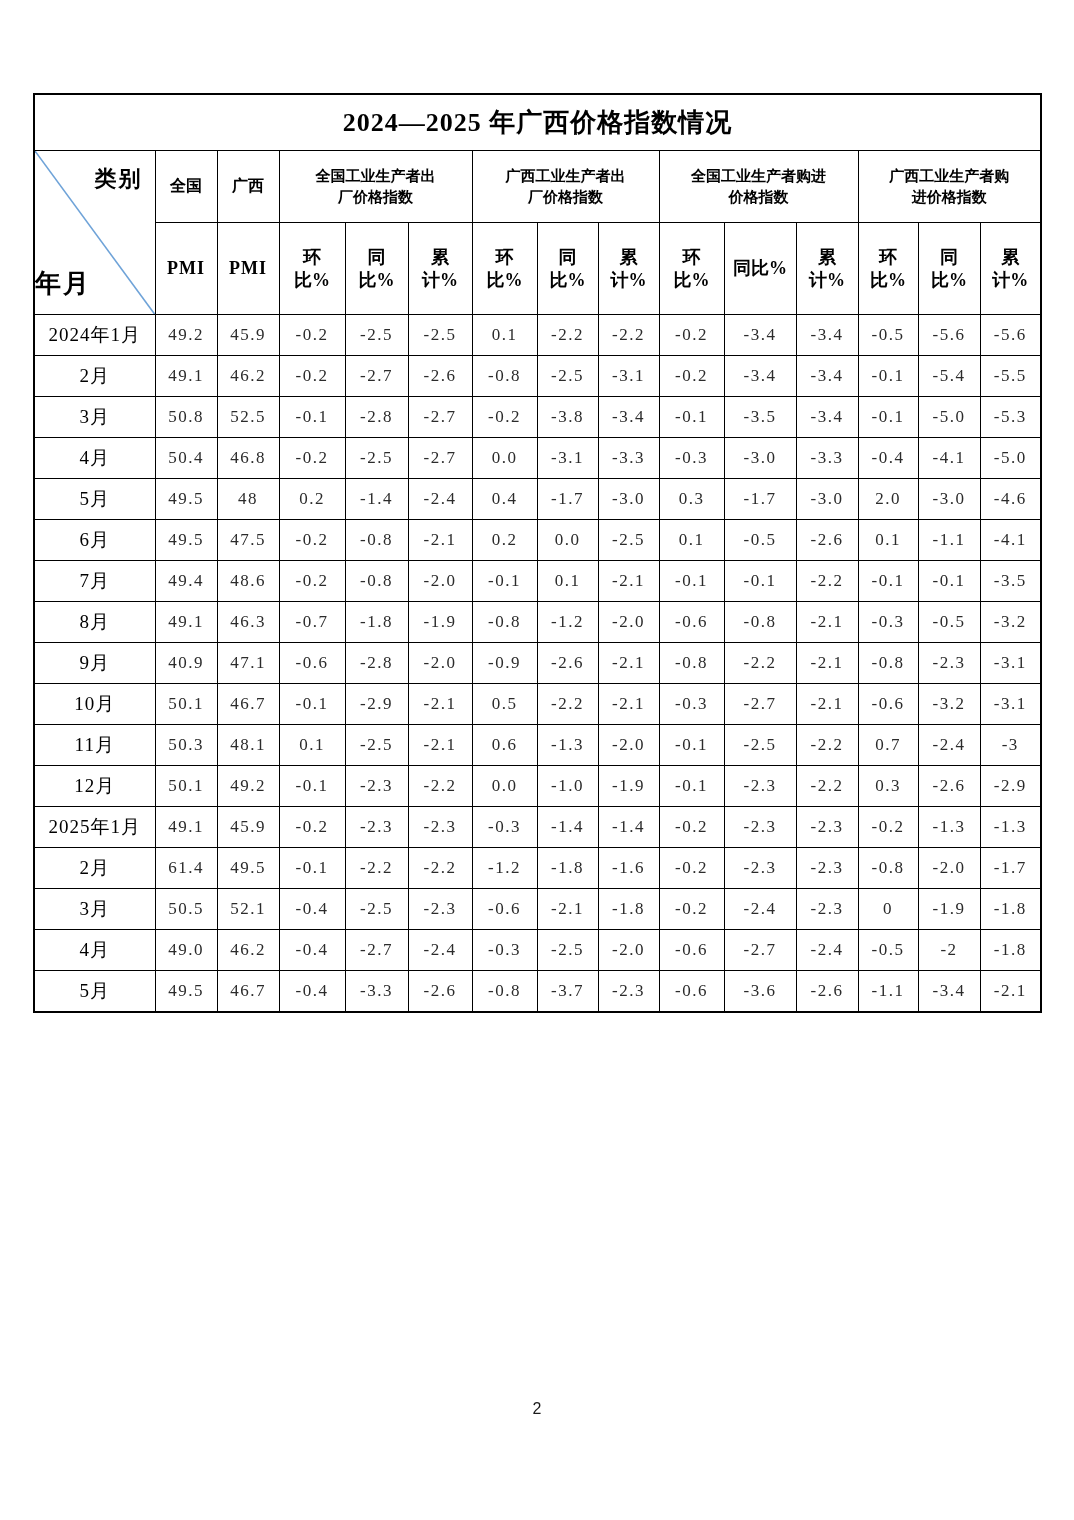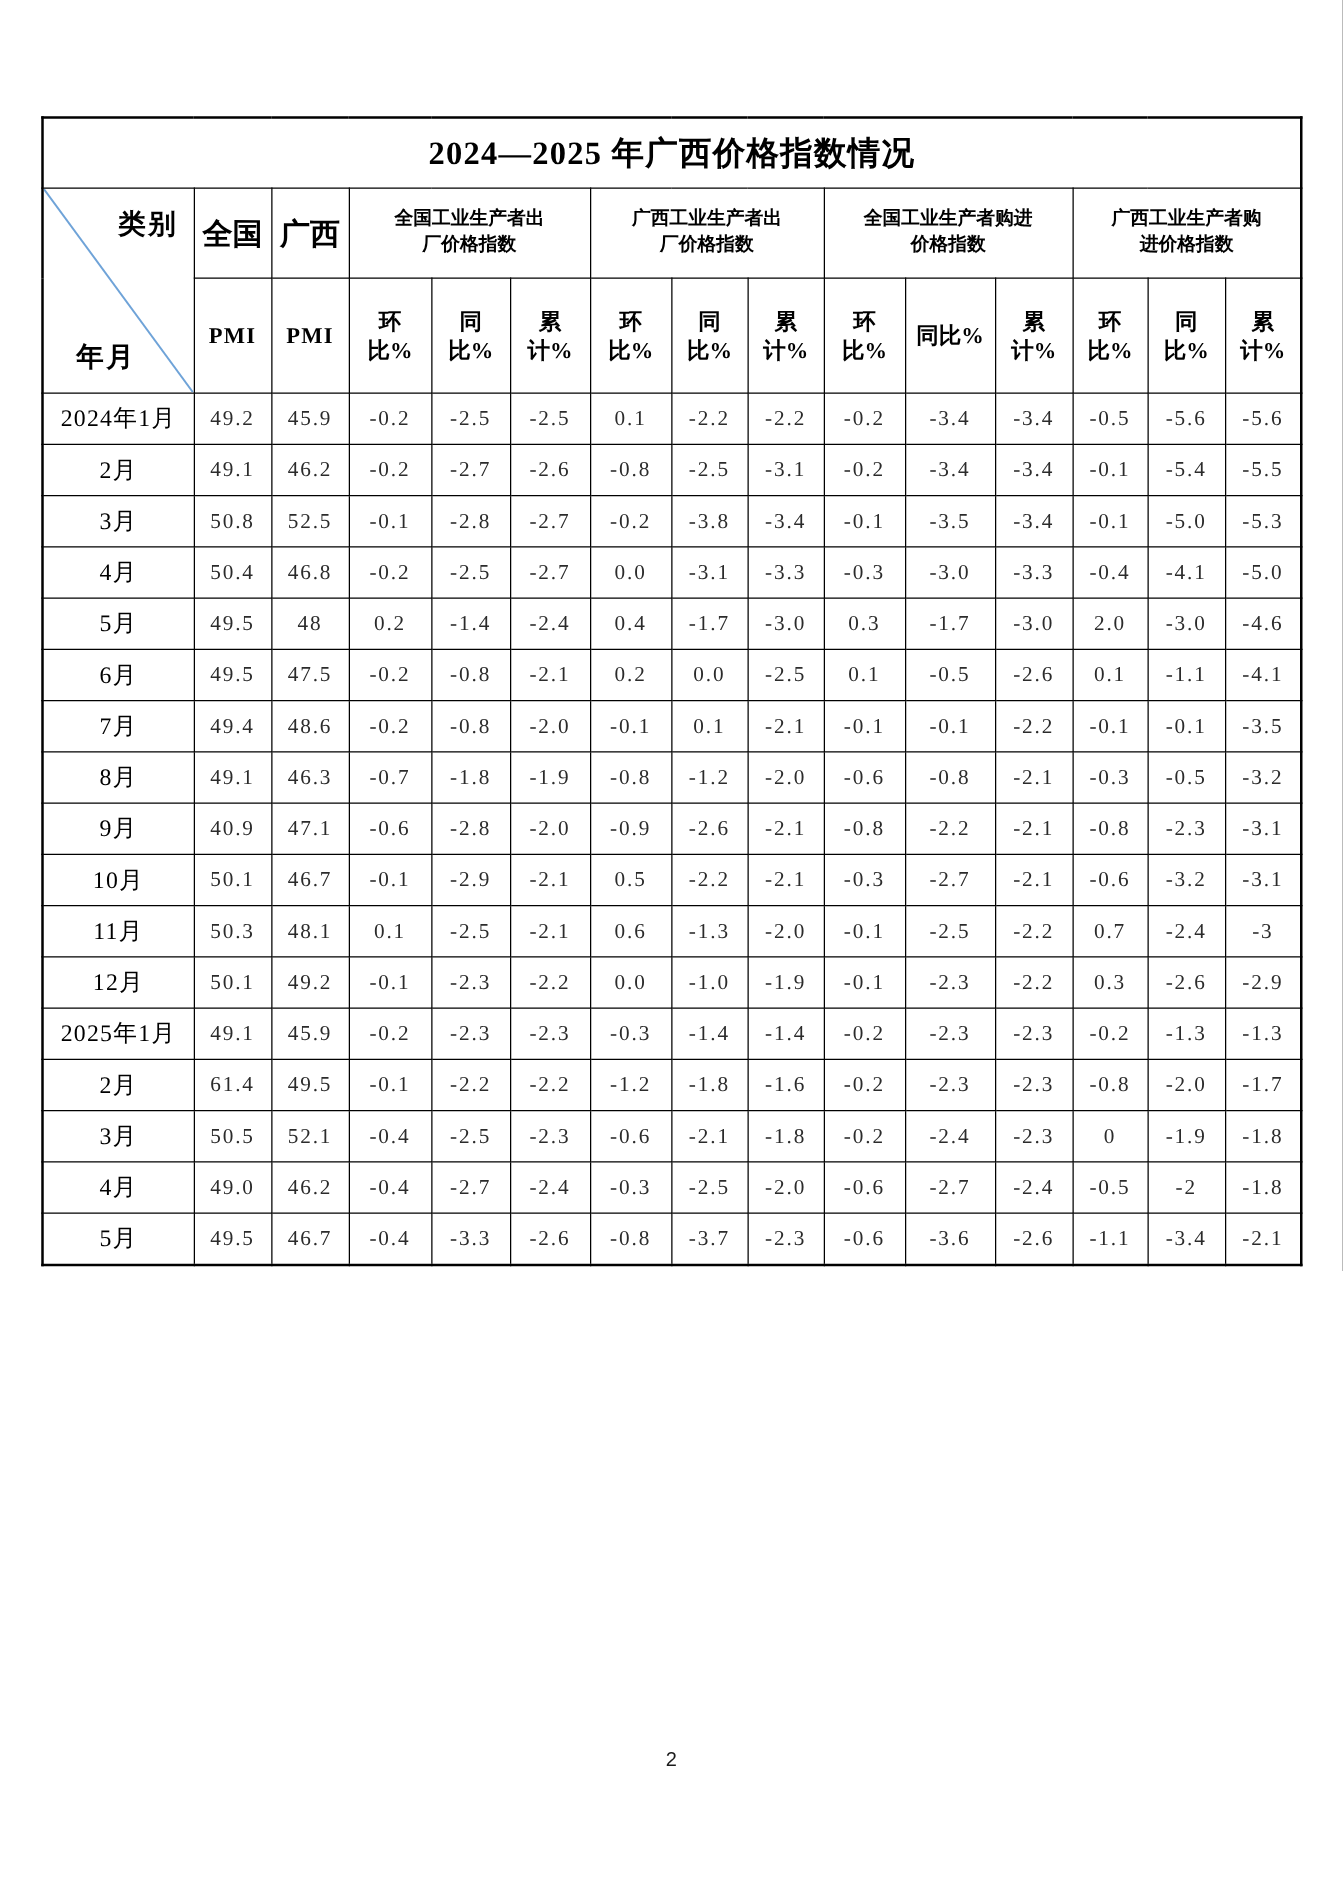--- a/index.html
+++ b/index.html
@@ -11,31 +11,31 @@
   table.idx{
     position:absolute;left:33px;top:93px;width:1007px;
     border-collapse:collapse;table-layout:fixed;
     border:2px solid #000;
   }
   table.idx td{
     border:1px solid #000;text-align:center;vertical-align:middle;
     padding:0;overflow:hidden;
   }
   td.title-cell{height:55px;font-size:26px;font-weight:bold;letter-spacing:1px;}
-  tr.hrow1 td{height:71px;font-family:Liberation Mono, monospace;}
+  tr.hrow1 td{height:71px;}
   tr.hrow2 td{height:91px;}
-  td.region{font-size:24px;font-weight:bold;}
+  td.region{font-size:16px;font-weight:bold;}
   td.grp{font-size:15px;font-weight:bold;white-space:pre-line;line-height:1.35;}
   td.pmi{font-size:18px;font-weight:bold;letter-spacing:1px;}
   td.sub{font-size:18px;font-weight:bold;white-space:pre-line;line-height:1.25;}
   td.corner{position:relative;}
   .diag{position:absolute;left:0;top:0;width:100%;height:100%;display:block;}
   .diag line{stroke:#6fa3d8;stroke-width:1.6;}
   .c-tr{position:absolute;top:13px;right:12px;font-size:22px;font-weight:bold;letter-spacing:2px;}
-  .c-bl{position:absolute;bottom:13px;left:26px;font-size:22px;font-weight:bold;letter-spacing:2px;}
+  .c-bl{position:absolute;bottom:13px;left:0;font-size:26px;font-weight:bold;letter-spacing:2px;}
   tbody.data td{height:40px;}
   td.rowlabel{font-size:19px;font-weight:normal;letter-spacing:1px;}
   td.num{font-size:17px;letter-spacing:1.5px;color:#2b2b2b;}
   .pagenum{
     position:absolute;left:0;right:0;top:1400px;text-align:center;
     font-size:16px;font-family:"Liberation Sans","DejaVu Sans",sans-serif;color:#1a1a1a;
   }
 </style>
 </head>
 <body>

